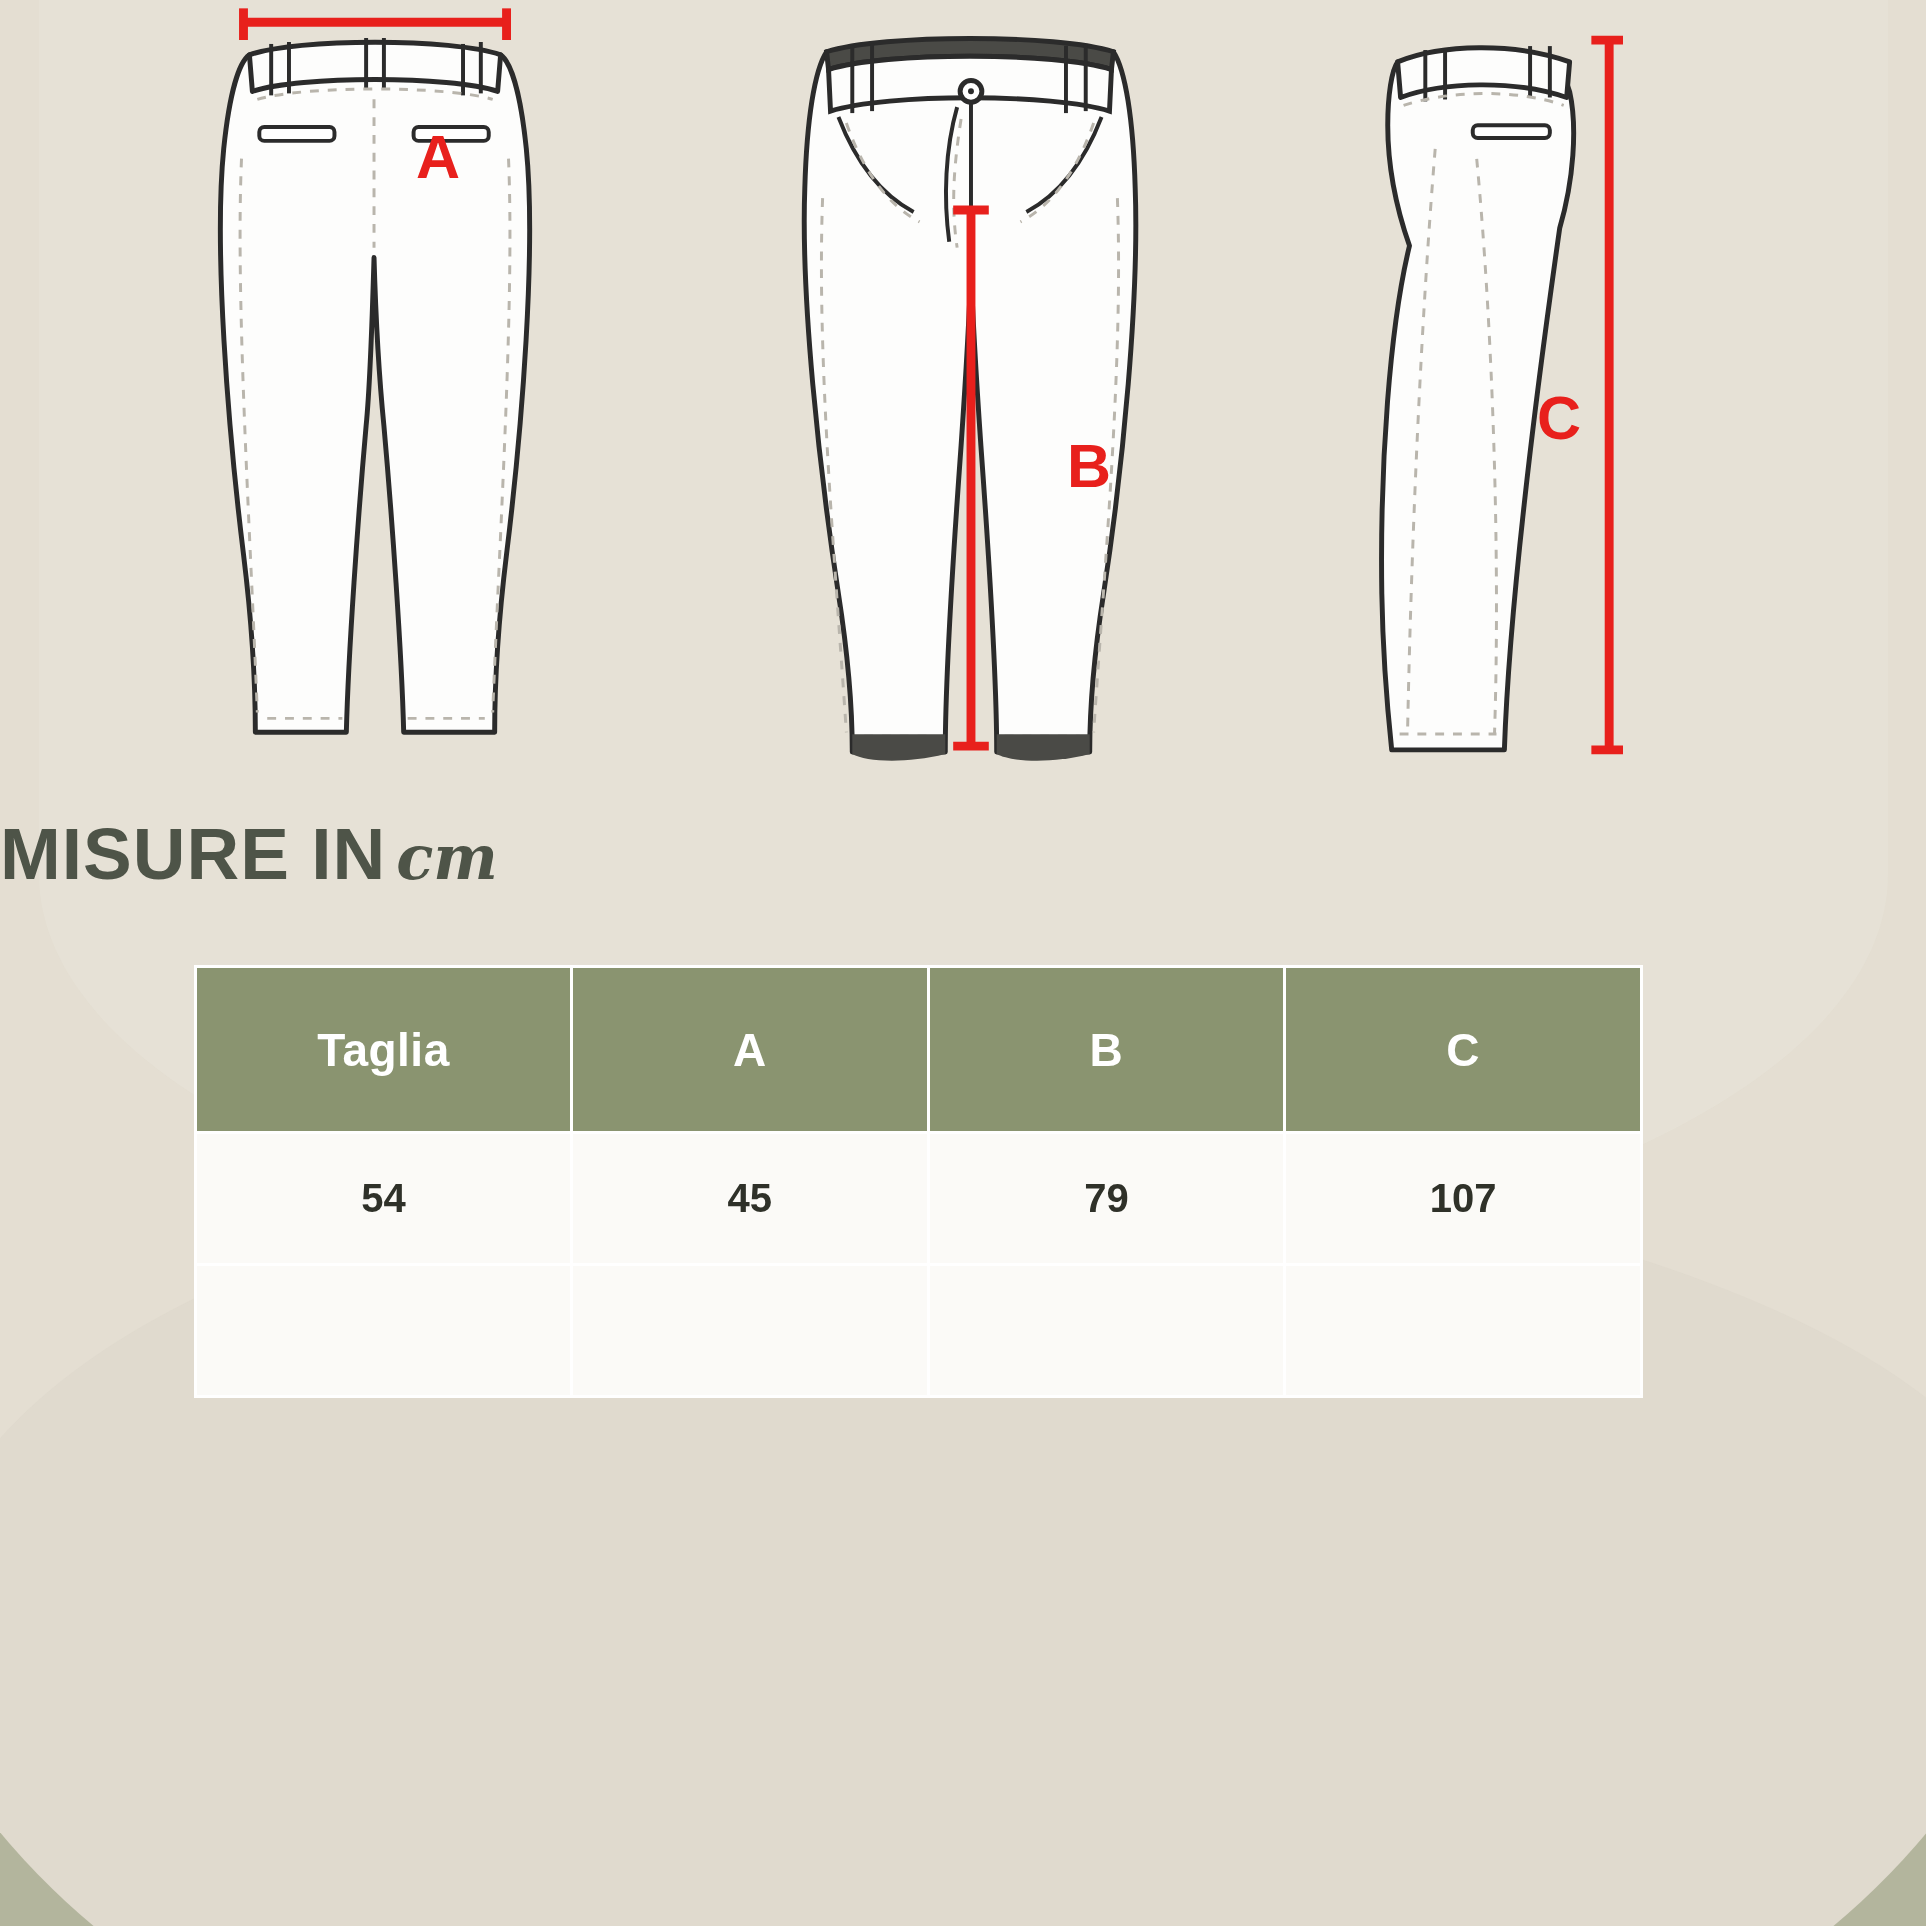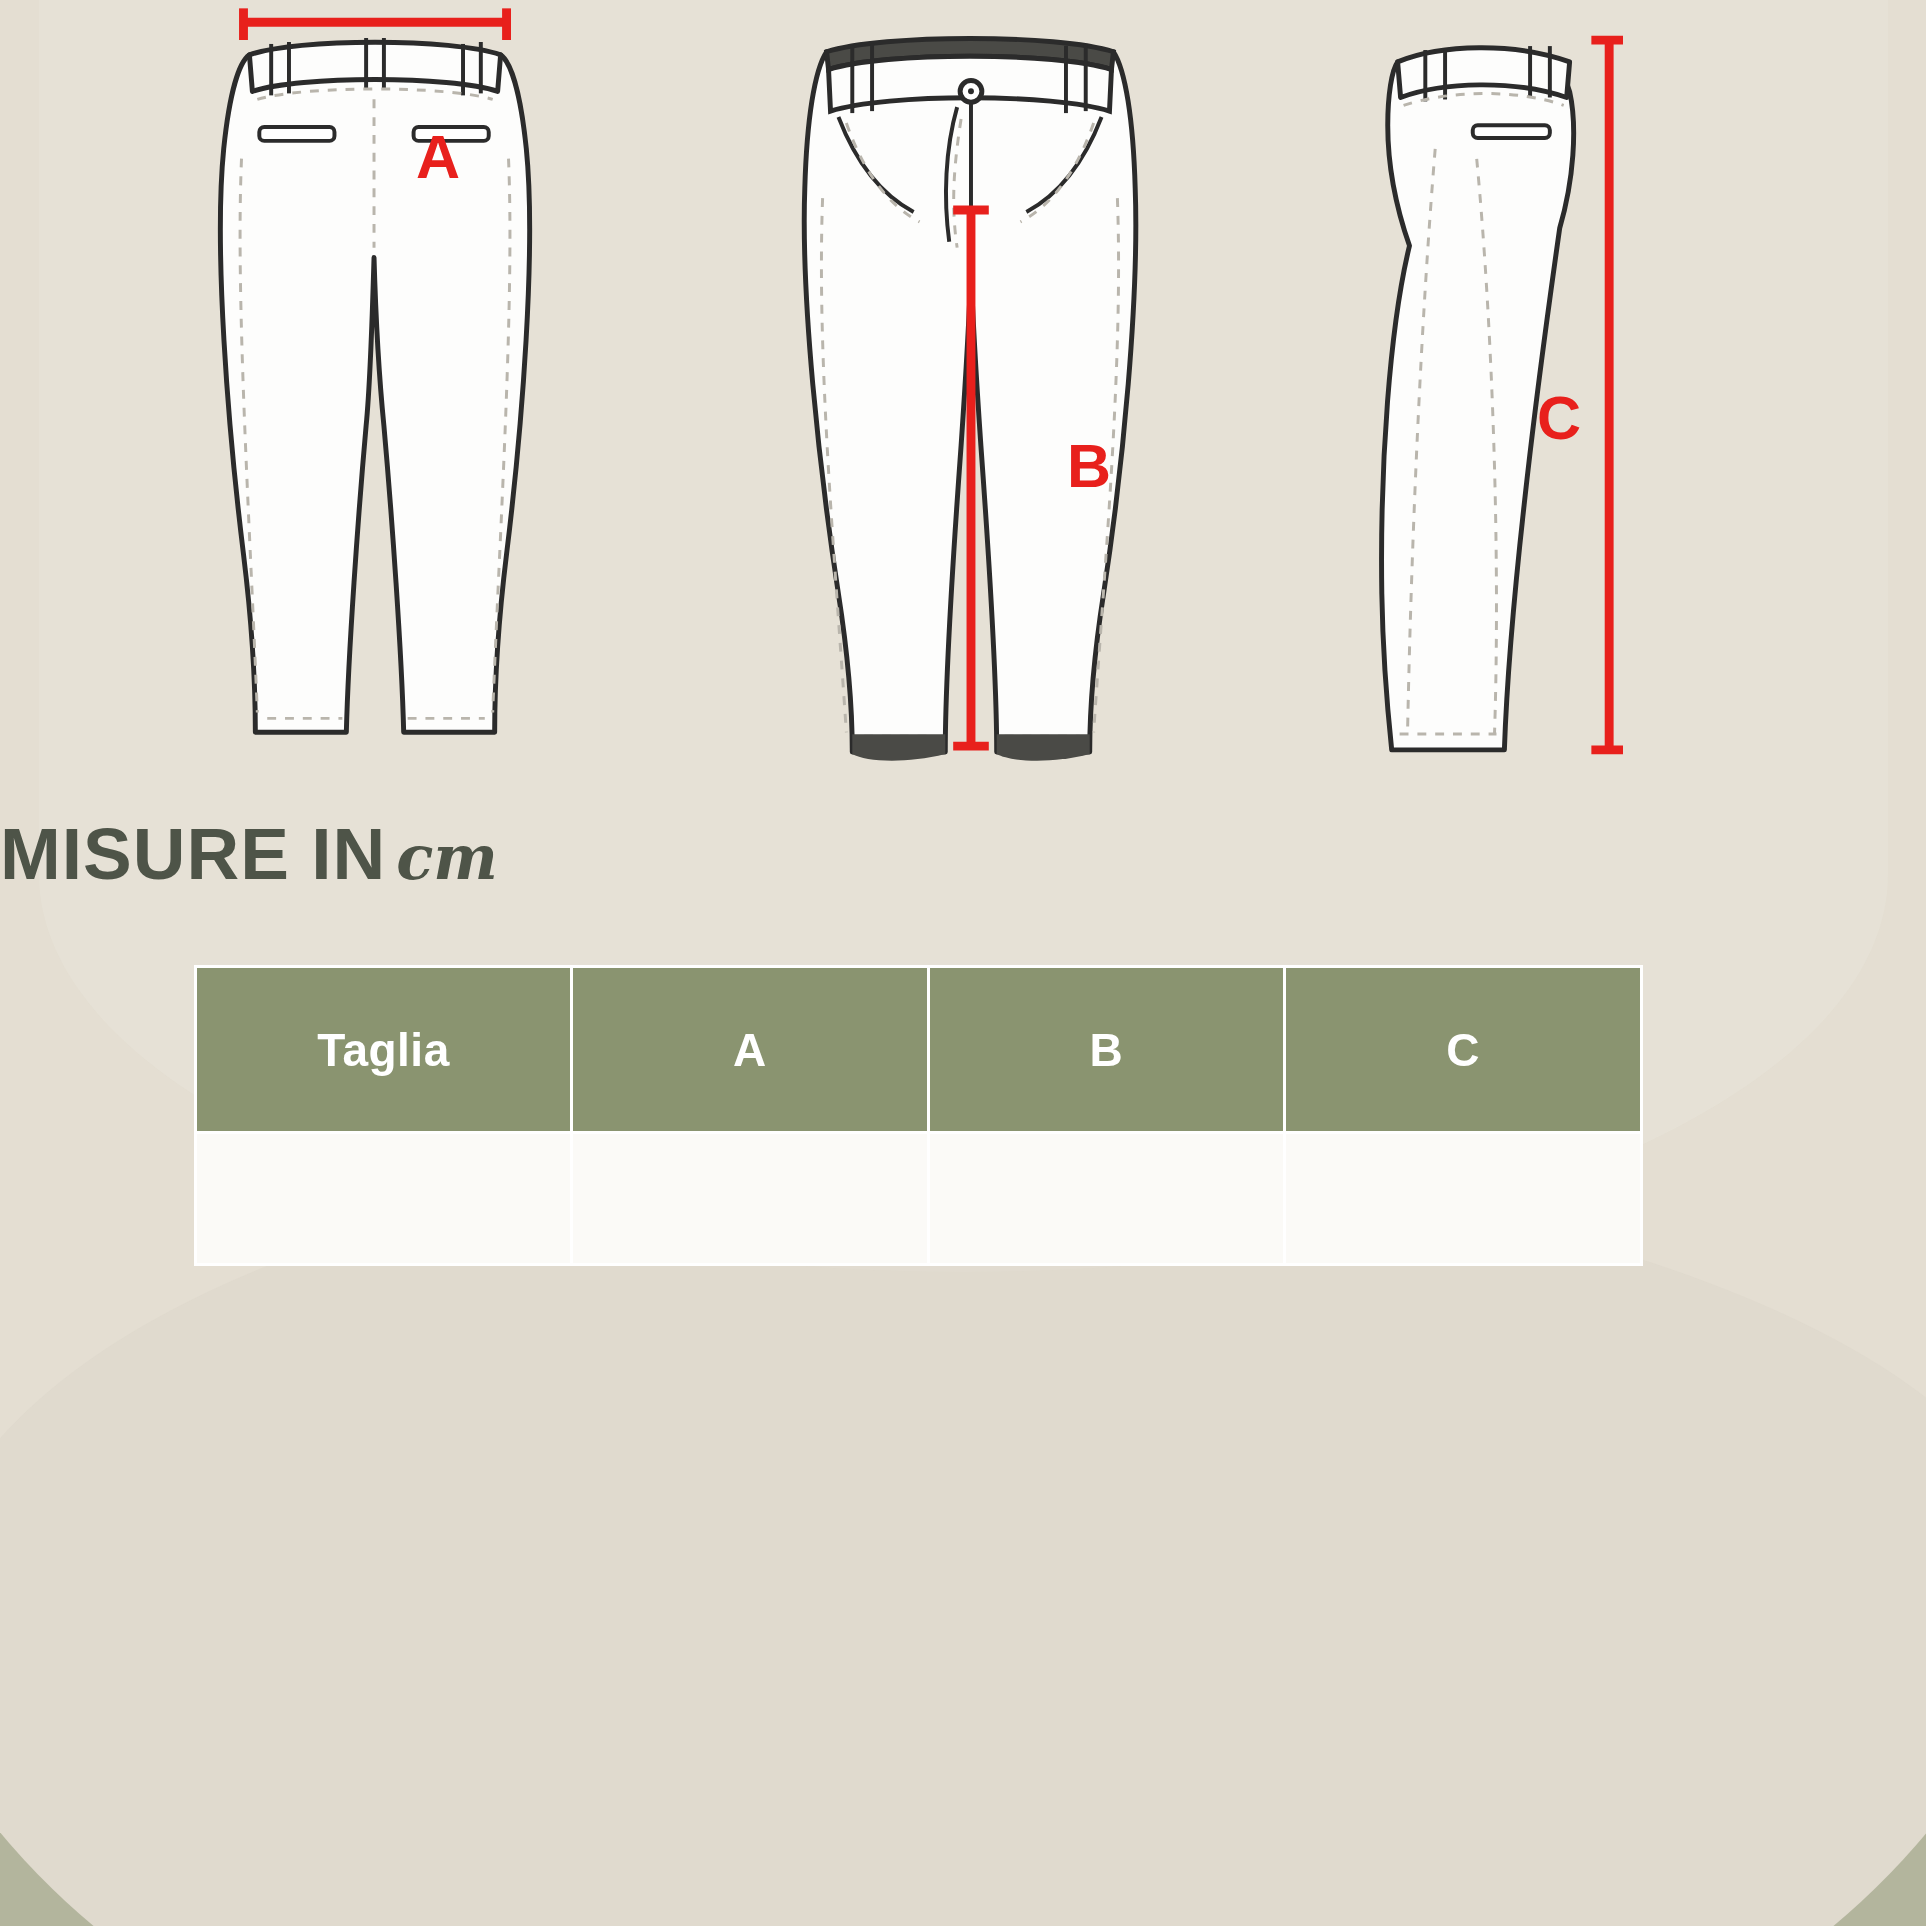--- a/index.html
+++ b/index.html
@@ -298,20 +298,26 @@
     </colgroup>
     <thead>
       <tr>
         <th>Taglia</th>
         <th>A</th>
         <th>B</th>
         <th>C</th>
       </tr>
     </thead>
     <tbody>
+      <tr>
+        <td>54</td>
+        <td>45</td>
+        <td>79</td>
+        <td>107</td>
+      </tr>
       <tr class="empty-row">
         <td></td>
         <td></td>
         <td></td>
         <td></td>
       </tr>
     </tbody>
   </table>
 </div>
 

